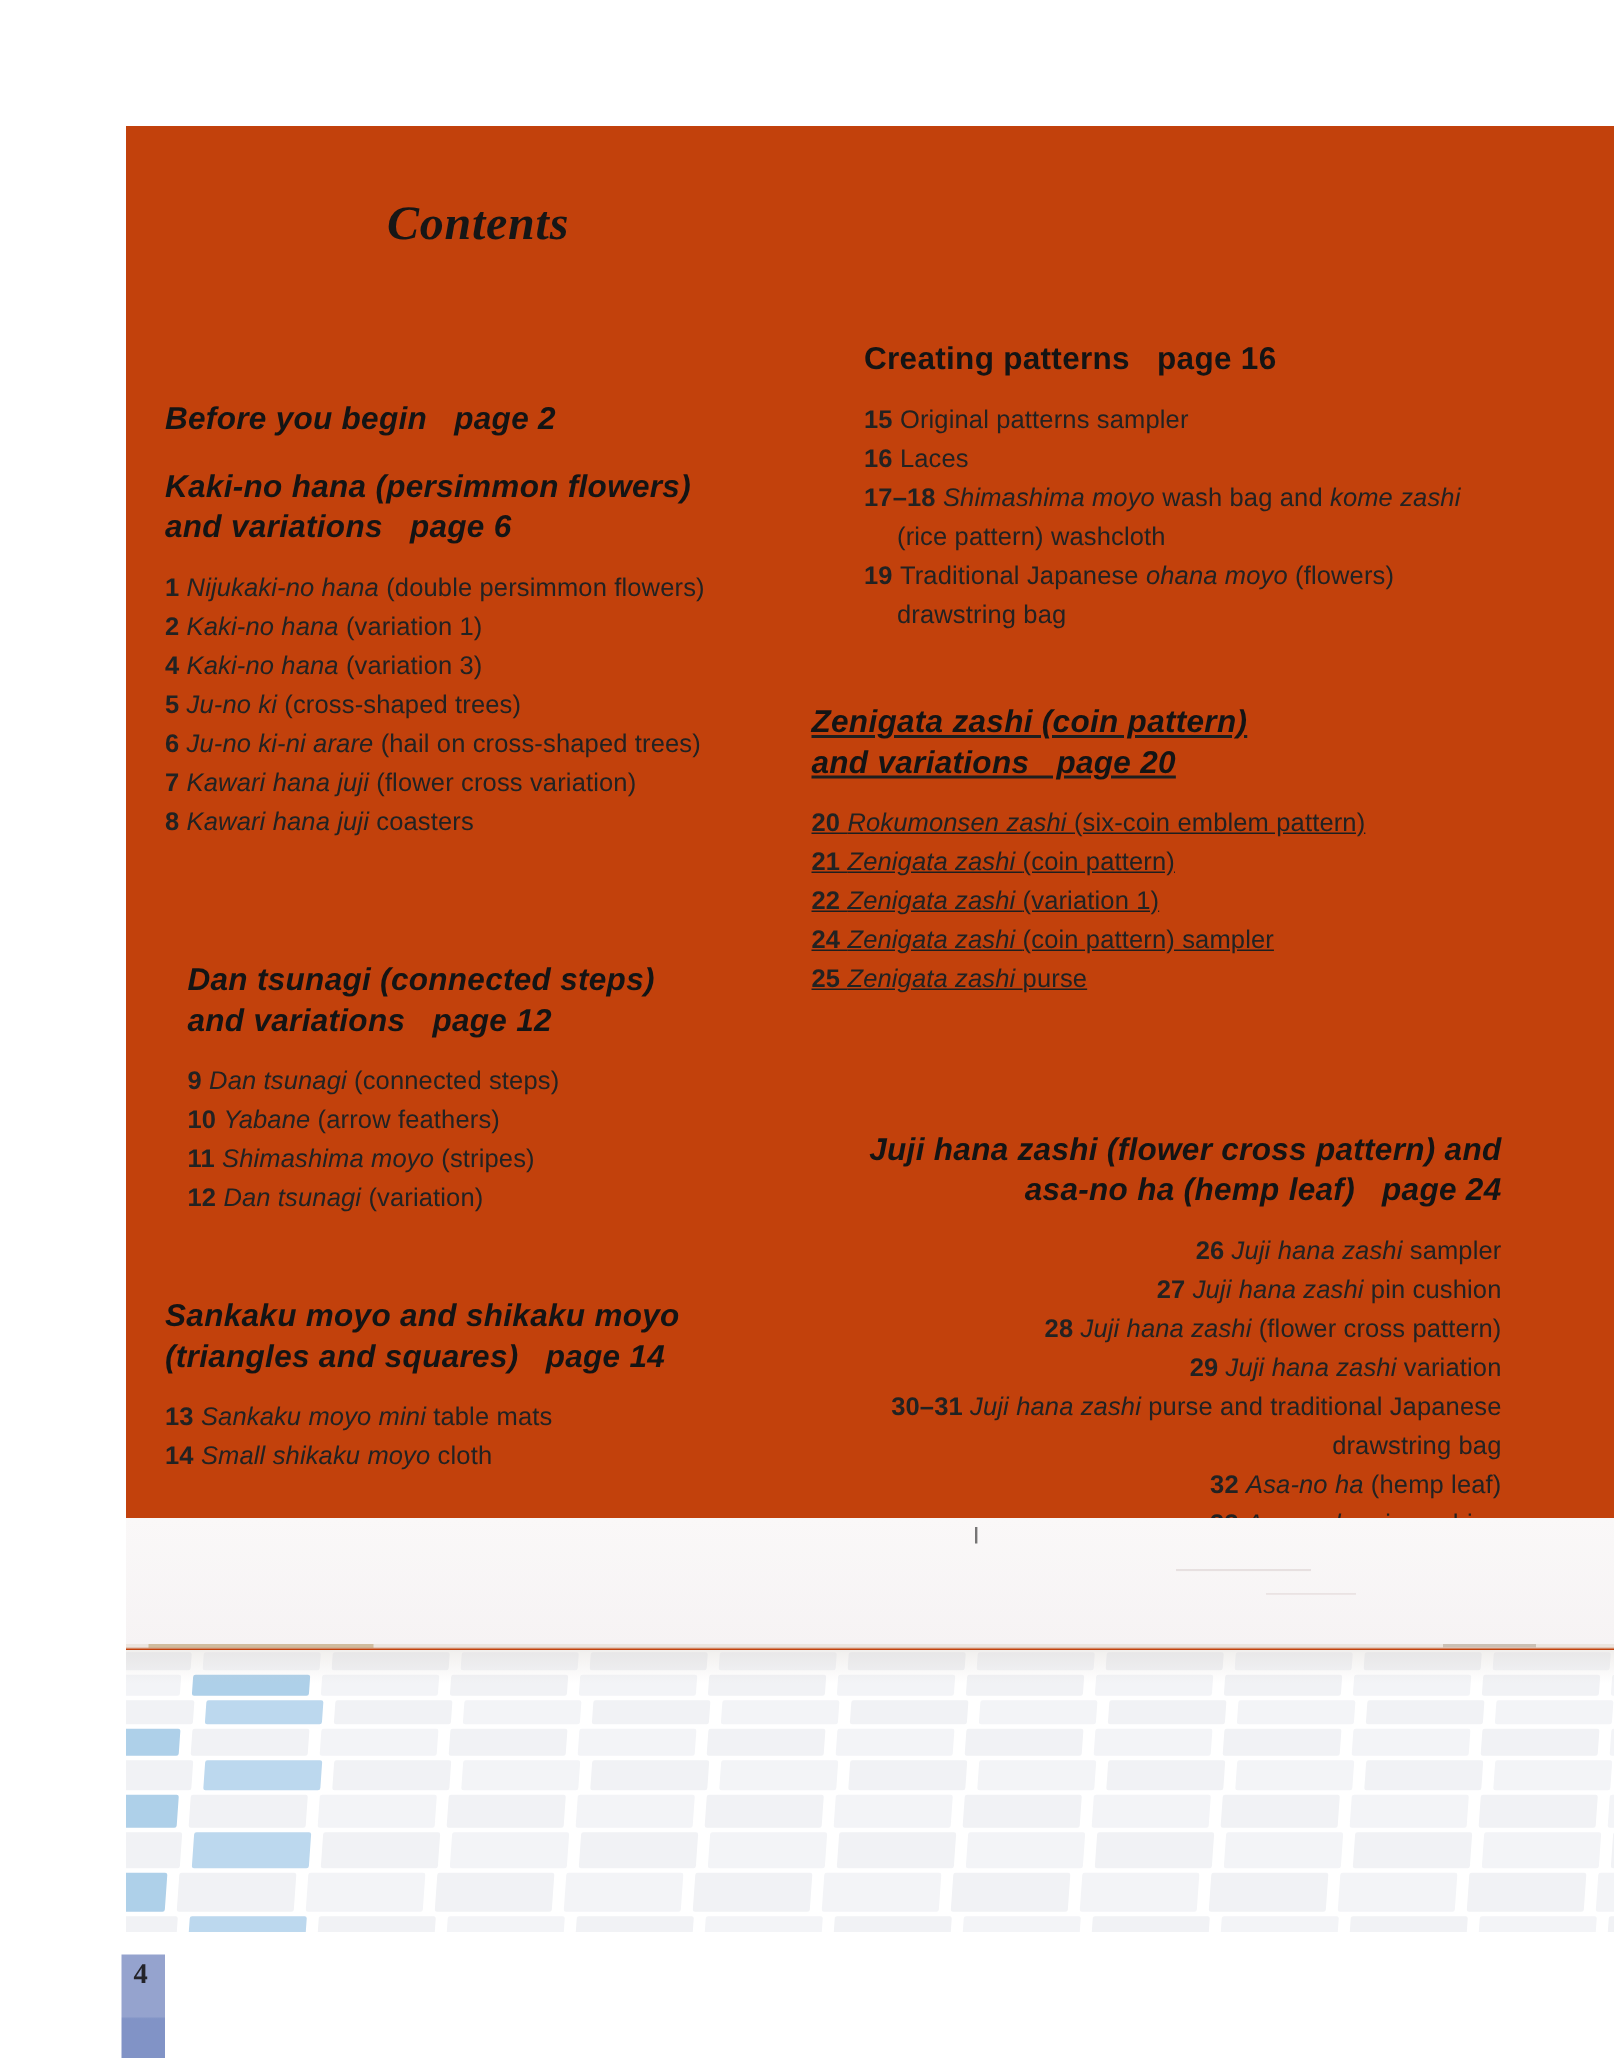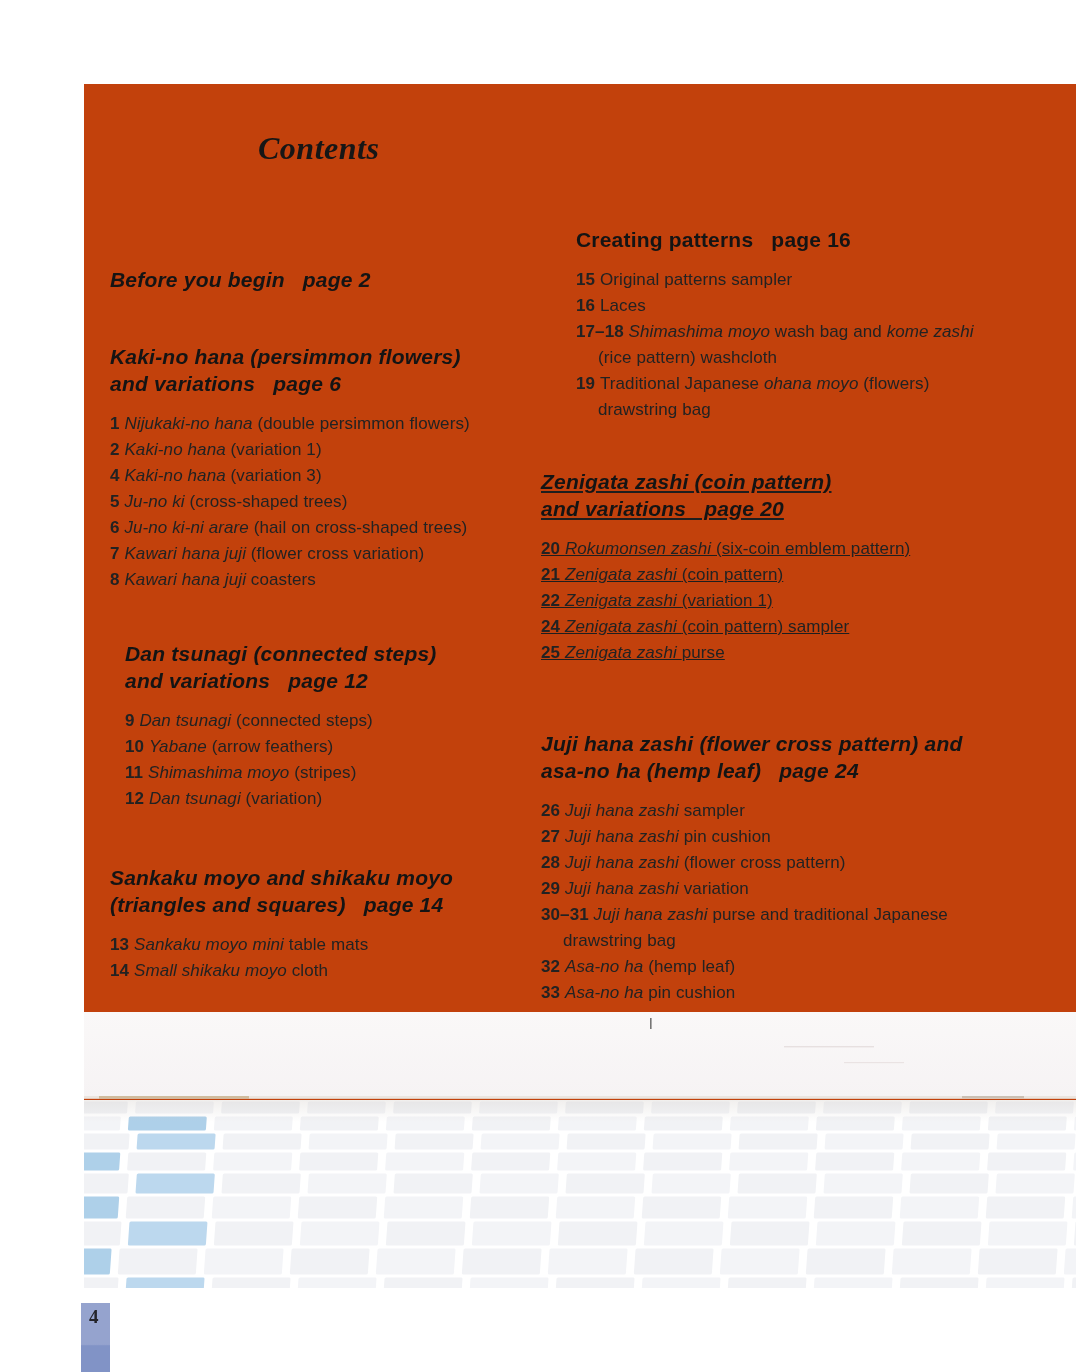--- a/index.html
+++ b/index.html
@@ -50,21 +50,21 @@
 </head>
 <body>
 
 <div class="page">
 
   <h1 class="title">Contents</h1>
 
   <section class="toc-block" style="left:26px;top:142px;margin-top:40px;">
       <h2 class="toc-heading"><div>Before you begin   page 2</div></h2>
     </section>
-  <section class="toc-block" style="left:26px;top:227px;margin-top:32px;">
+  <section class="toc-block" style="left:26px;top:227px;">
       <h2 class="toc-heading"><div>Kaki-no hana (persimmon flowers)</div><div>and variations   page 6</div></h2>
       <p class="toc-item"><span class="seg-b">1 </span><span class="seg-i">Nijukaki-no hana </span><span class="seg-r">(double persimmon flowers)</span></p>
       <p class="toc-item"><span class="seg-b">2 </span><span class="seg-i">Kaki-no hana </span><span class="seg-r">(variation 1)</span></p>
       <p class="toc-item"><span class="seg-b">4 </span><span class="seg-i">Kaki-no hana </span><span class="seg-r">(variation 3)</span></p>
       <p class="toc-item"><span class="seg-b">5 </span><span class="seg-i">Ju-no ki </span><span class="seg-r">(cross-shaped trees)</span></p>
       <p class="toc-item"><span class="seg-b">6 </span><span class="seg-i">Ju-no ki-ni arare </span><span class="seg-r">(hail on cross-shaped trees)</span></p>
       <p class="toc-item"><span class="seg-b">7 </span><span class="seg-i">Kawari hana juji </span><span class="seg-r">(flower cross variation)</span></p>
       <p class="toc-item"><span class="seg-b">8 </span><span class="seg-i">Kawari hana juji </span><span class="seg-r">coasters</span></p>
     </section>
   <section class="toc-block" style="left:41px;top:556px;">
@@ -89,21 +89,21 @@
       <p class="toc-item indent"><span class="seg-r">drawstring bag</span></p>
     </section>
   <section class="toc-block" style="left:457px;top:384px;text-decoration:underline;">
       <h2 class="toc-heading"><div>Zenigata zashi (coin pattern)</div><div>and variations   page 20</div></h2>
       <p class="toc-item"><span class="seg-b">20 </span><span class="seg-i">Rokumonsen zashi </span><span class="seg-r">(six-coin emblem pattern)</span></p>
       <p class="toc-item"><span class="seg-b">21 </span><span class="seg-i">Zenigata zashi </span><span class="seg-r">(coin pattern)</span></p>
       <p class="toc-item"><span class="seg-b">22 </span><span class="seg-i">Zenigata zashi </span><span class="seg-r">(variation 1)</span></p>
       <p class="toc-item"><span class="seg-b">24 </span><span class="seg-i">Zenigata zashi </span><span class="seg-r">(coin pattern) sampler</span></p>
       <p class="toc-item"><span class="seg-b">25 </span><span class="seg-i">Zenigata zashi </span><span class="seg-r">purse</span></p>
     </section>
-  <section class="toc-block" style="left:457px;top:646px;">
+  <section class="toc-block" style="left:457px;top:669px;text-align:right;">
       <h2 class="toc-heading"><div>Juji hana zashi (flower cross pattern) and</div><div>asa-no ha (hemp leaf)   page 24</div></h2>
       <p class="toc-item"><span class="seg-b">26 </span><span class="seg-i">Juji hana zashi </span><span class="seg-r">sampler</span></p>
       <p class="toc-item"><span class="seg-b">27 </span><span class="seg-i">Juji hana zashi </span><span class="seg-r">pin cushion</span></p>
       <p class="toc-item"><span class="seg-b">28 </span><span class="seg-i">Juji hana zashi </span><span class="seg-r">(flower cross pattern)</span></p>
       <p class="toc-item"><span class="seg-b">29 </span><span class="seg-i">Juji hana zashi </span><span class="seg-r">variation</span></p>
       <p class="toc-item"><span class="seg-b">30–31 </span><span class="seg-i">Juji hana zashi </span><span class="seg-r">purse and traditional Japanese</span></p>
       <p class="toc-item indent"><span class="seg-r">drawstring bag</span></p>
       <p class="toc-item"><span class="seg-b">32 </span><span class="seg-i">Asa-no ha </span><span class="seg-r">(hemp leaf)</span></p>
       <p class="toc-item"><span class="seg-b">33 </span><span class="seg-i">Asa-no ha </span><span class="seg-r">pin cushion</span></p>
     </section>

